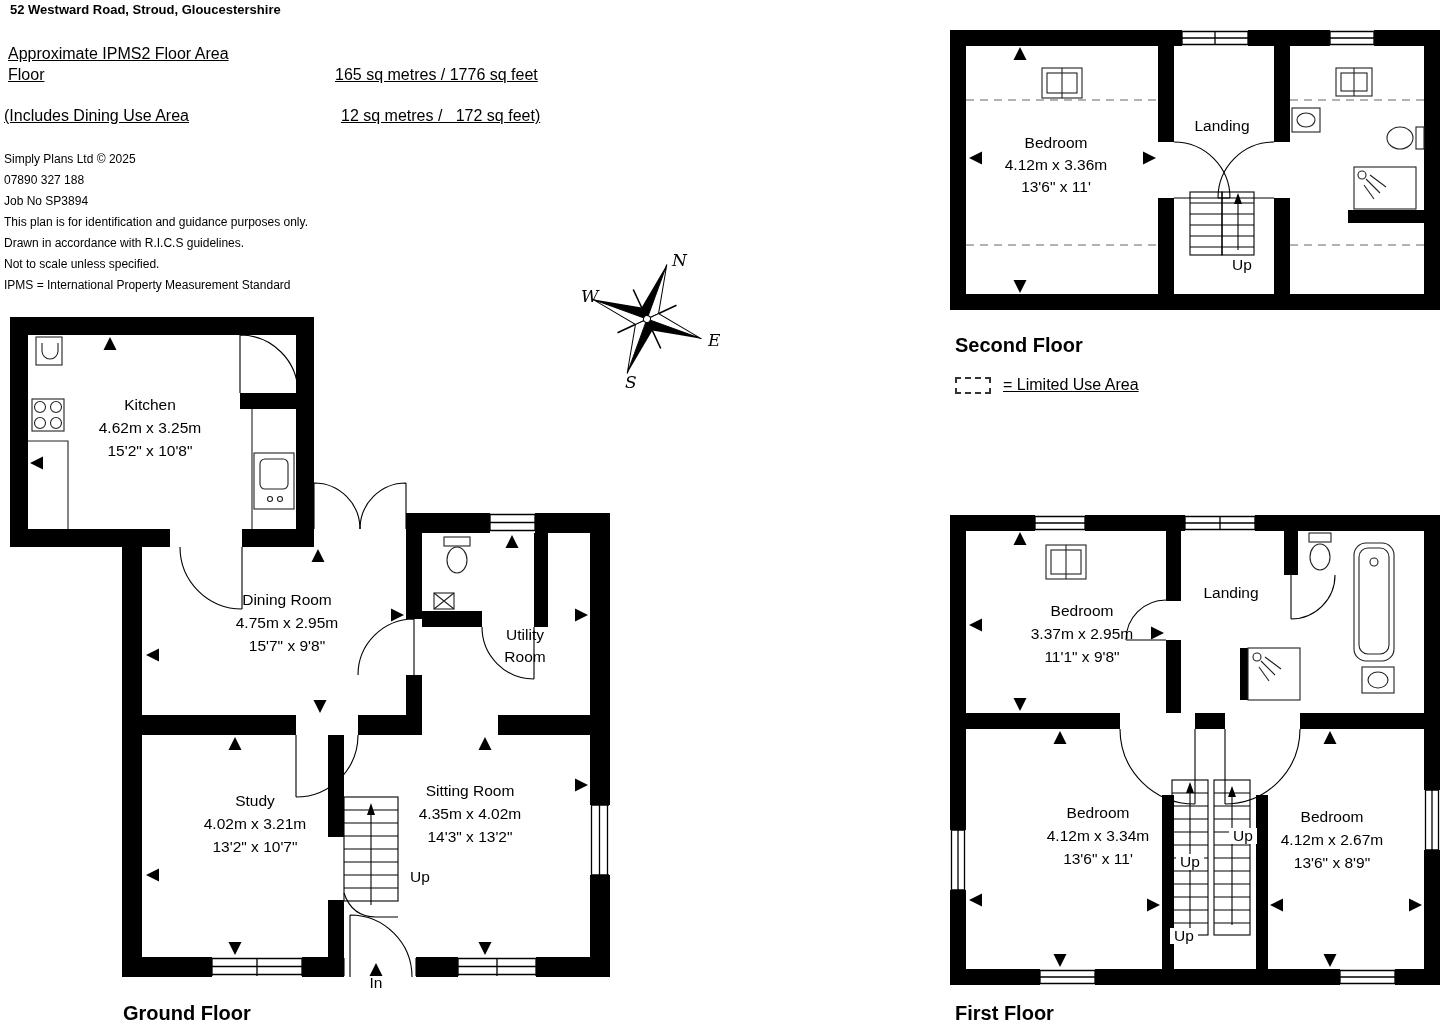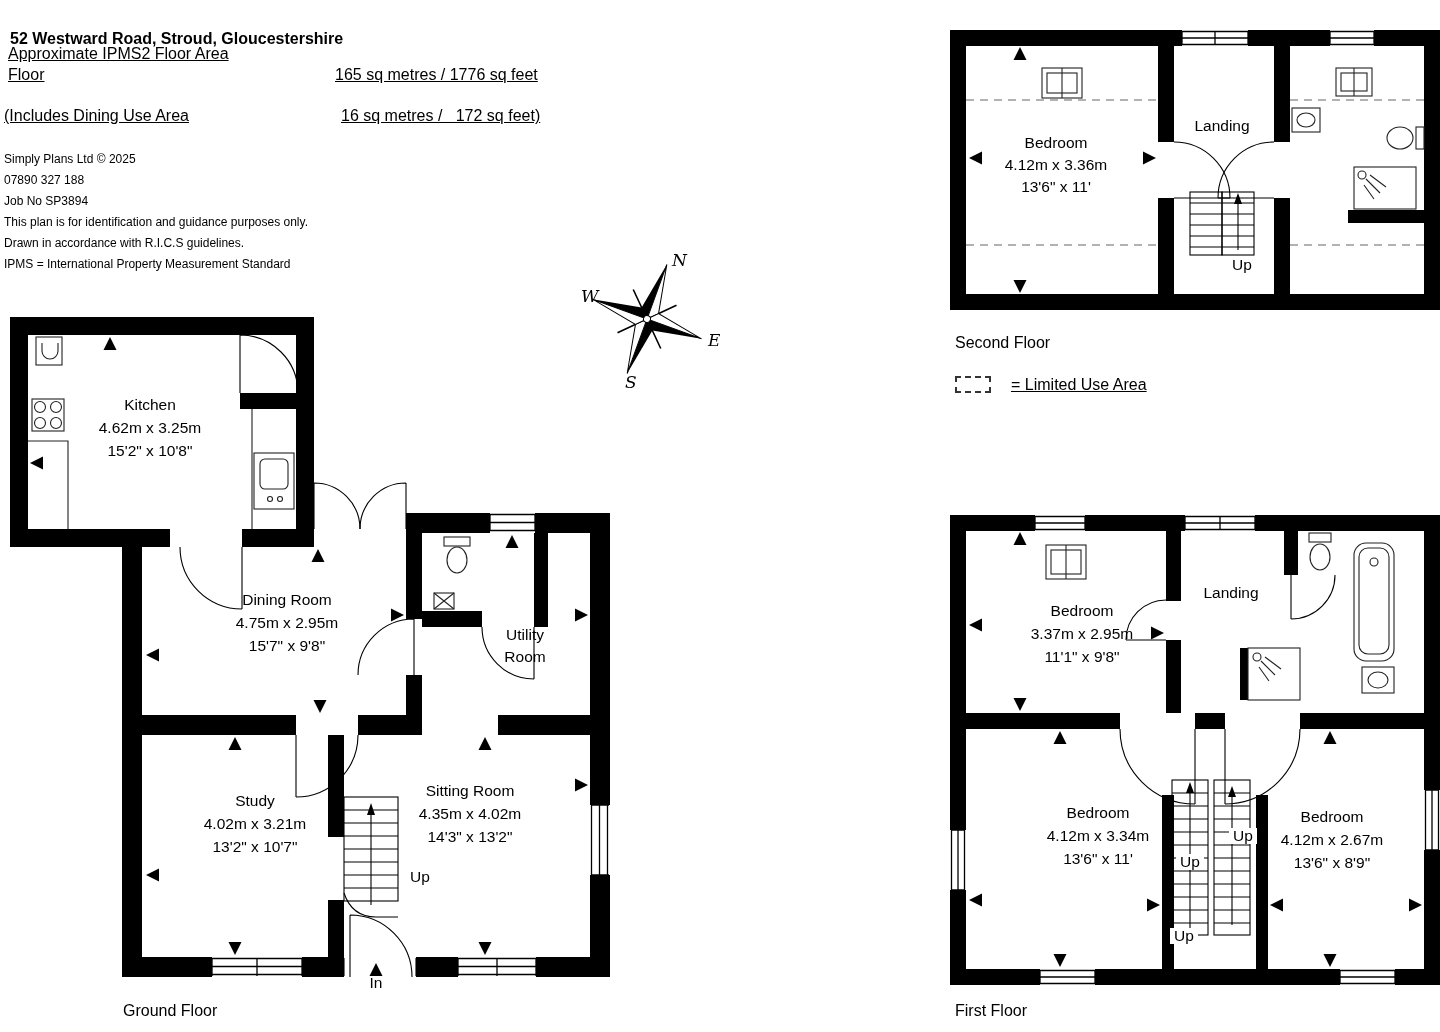--- a/index.html
+++ b/index.html
@@ -1,46 +1,47 @@
 <!DOCTYPE html>
 <html><head>
 <meta charset="utf-8">
 <style>
   * { box-sizing: border-box; }
   body { margin:0; background:#fff; color:#000; font-family:"Liberation Sans", sans-serif; }
   .page { position:relative; width:1440px; height:1032px; background:#fff; overflow:hidden; }
   .abs { position:absolute; }
-  .title { font-size:16px; font-weight:bold;margin-top:28px; }
+  .title { font-size:13px; font-weight:bold; }
   .line { font-size:16px;text-decoration:underline; }
   .pre { white-space:pre; }
   .note { font-size:12px; line-height:21px; }
-  .floor-label { font-size:16px; font-weight:normal; }
-  .legend { display:flex; gap:20px; }
+  .floor-label { font-size:20px; font-weight:bold; }
+  .legend { display:flex; align-items:center; gap:12px; }
   .legend-box { width:36px; height:17px; border:2px dashed #333; }
   svg text { font-family:"Liberation Sans", sans-serif; font-size:15.5px; fill:#000; }
   svg text.compass-letter { font-family:"DejaVu Serif", serif; font-style:italic; font-size:17px; }
 </style>
 </head>
 <body>
 
 <div class="page">
 
   <div class="abs title" style="left:10px;top:2px">52 Westward Road, Stroud, Gloucestershire</div>
   <div class="abs line" style="left:8px;top:45px">Approximate IPMS2 Floor Area</div>
   <div class="abs line" style="left:8px;top:66px">Floor</div>
   <div class="abs line" style="left:335px;top:66px">165 sq metres / 1776 sq feet</div>
   <div class="abs line" style="left:4px;top:107px">(Includes Dining Use Area</div>
-  <div class="abs line pre" style="left:341px;top:107px">16 sq metres /   172 sq feet)</div>
+  <div class="abs line pre" style="left:341px;top:107px">12 sq metres /   172 sq feet)</div>
 
   <div class="abs" style="left:4px;top:149px">
     <div class="note">Simply Plans Ltd © 2025</div>
     <div class="note">07890 327 188</div>
     <div class="note">Job No SP3894</div>
     <div class="note">This plan is for identification and guidance purposes only.</div>
     <div class="note">Drawn in accordance with R.I.C.S guidelines.</div>
+    <div class="note">Not to scale unless specified.</div>
     <div class="note">IPMS = International Property Measurement Standard</div>
   </div>
 
   <svg class="abs" style="left:575px;top:245px" width="150" height="150" viewBox="0 0 150 150">
     <defs>
         <path id="tri" d="M0,0 L-6.5,13 L6.5,13 Z"></path>
       </defs>
     <g transform="rotate(20 72 74)">
       <g stroke="#000" stroke-width="1.6">
           <path d="M72,74 L95,51 M72,74 L49,51 M72,74 L95,97 M72,74 L49,97"></path>

